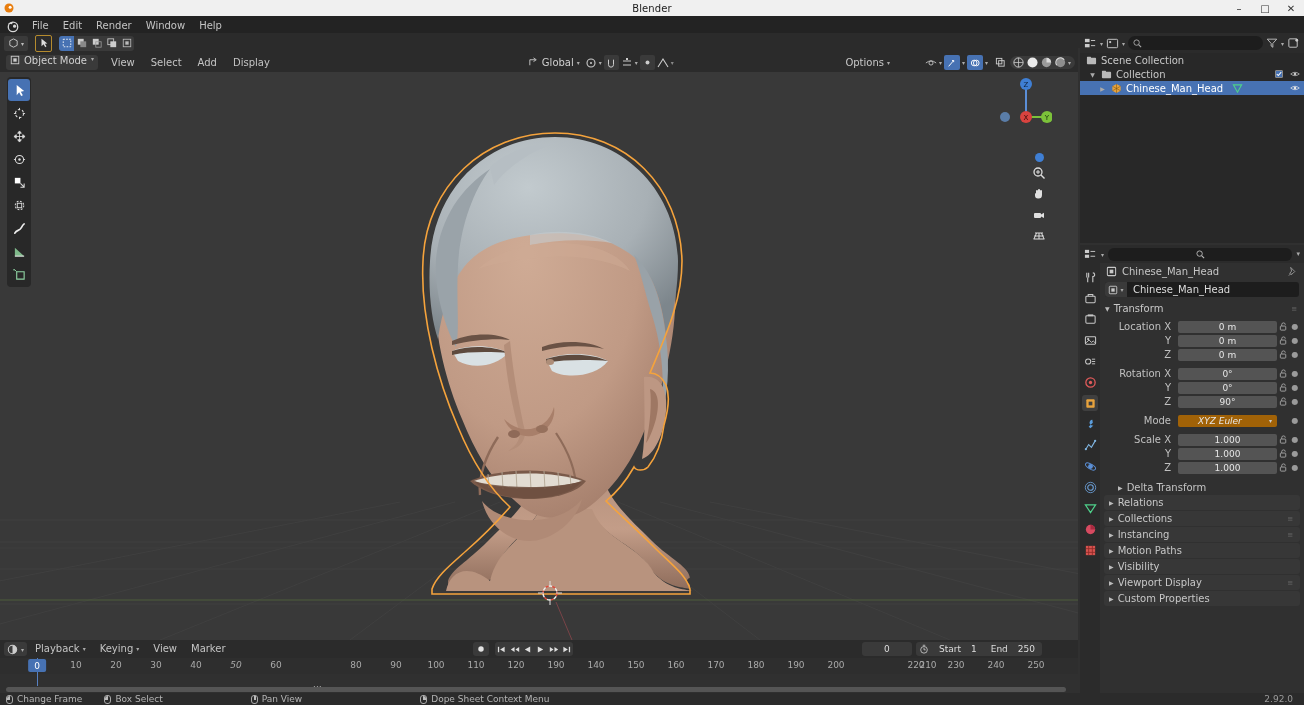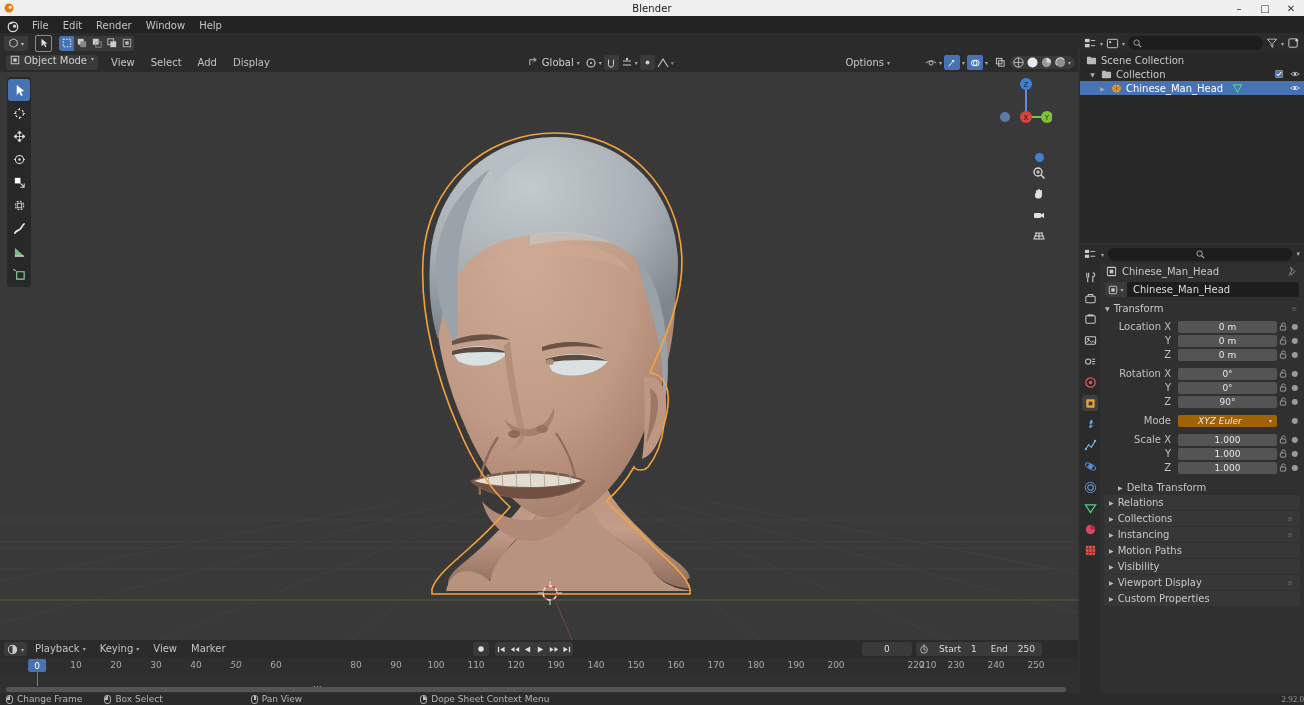--- a/index.html
+++ b/index.html
@@ -151,21 +151,21 @@
      display:flex;align-items:center;justify-content:center;padding:0 6px;transform:translateX(-50%);}
   .tl-scroll{position:absolute;left:6px;bottom:1px;width:1060px;height:5px;background:#555;border-radius:3px;}
 
   
   .statusbar{position:absolute;left:0;bottom:0;width:1304px;height:12px;background:#2b2b2b;display:flex;align-items:center;padding-left:6px;gap:0;}
   .st-item{display:flex;align-items:center;gap:4px;font-size:9px;color:#b5b5b5;}
   .mouse-ic{width:7px;height:9px;border:1px solid #aaa;border-radius:3px;position:relative;display:inline-block;}
   .mouse-ic.lft:before{content:'';position:absolute;left:0;top:0;width:3px;height:4px;background:#bbb;border-radius:3px 0 0 0;}
   .mouse-ic.mid:before{content:'';position:absolute;left:2px;top:0;width:2px;height:4px;background:#bbb;}
   .mouse-ic.rgt:before{content:'';position:absolute;right:0;top:0;width:3px;height:4px;background:#bbb;border-radius:0 3px 0 0;}
-  .ver{position:absolute;right:0;font-size:9px;color:#9a9a9a;font-family:Liberation Serif, serif;}
+  .ver{position:absolute;right:11px;font-size:9px;color:#9a9a9a;}
 
   .eyeico{width:10px;height:10px;}
   .chk{width:8px;height:8px;border:1px solid #8a8a8a;border-radius:1px;background:#4772b3;display:inline-flex;align-items:center;justify-content:center;}
 </style>
 </head>
 <body>
 
 <div class="app">
 
   <div class="titlebar">

